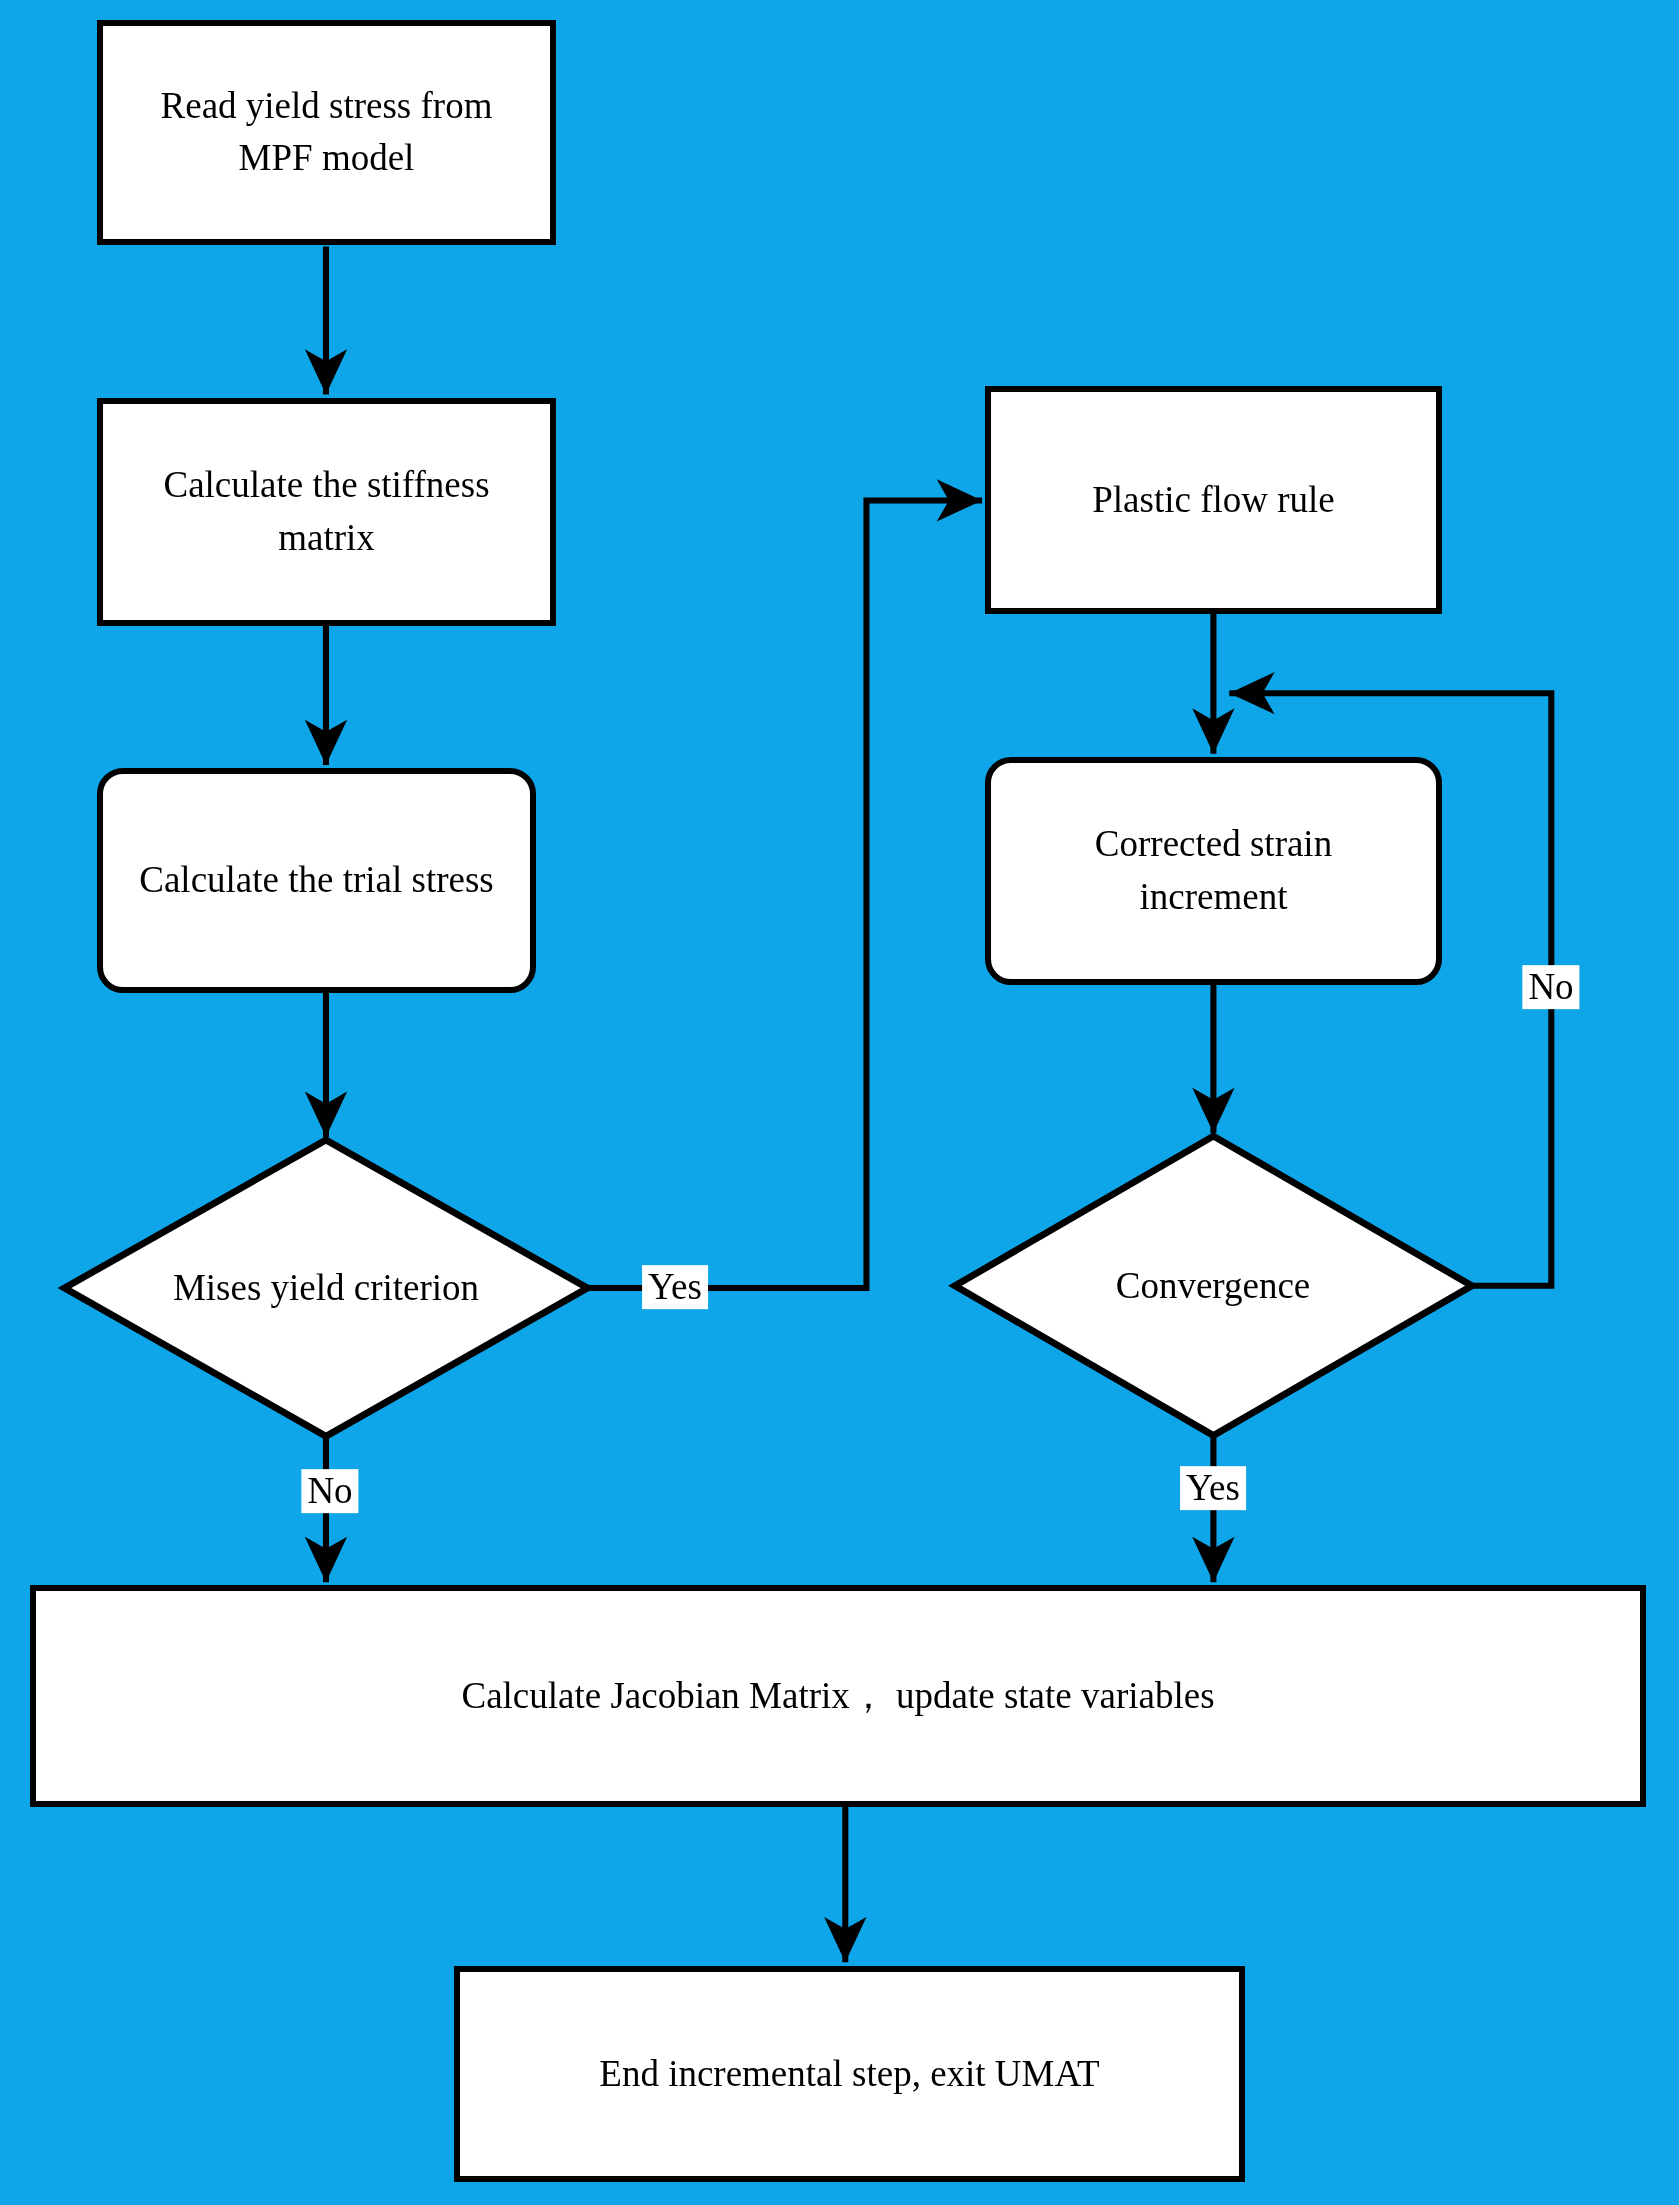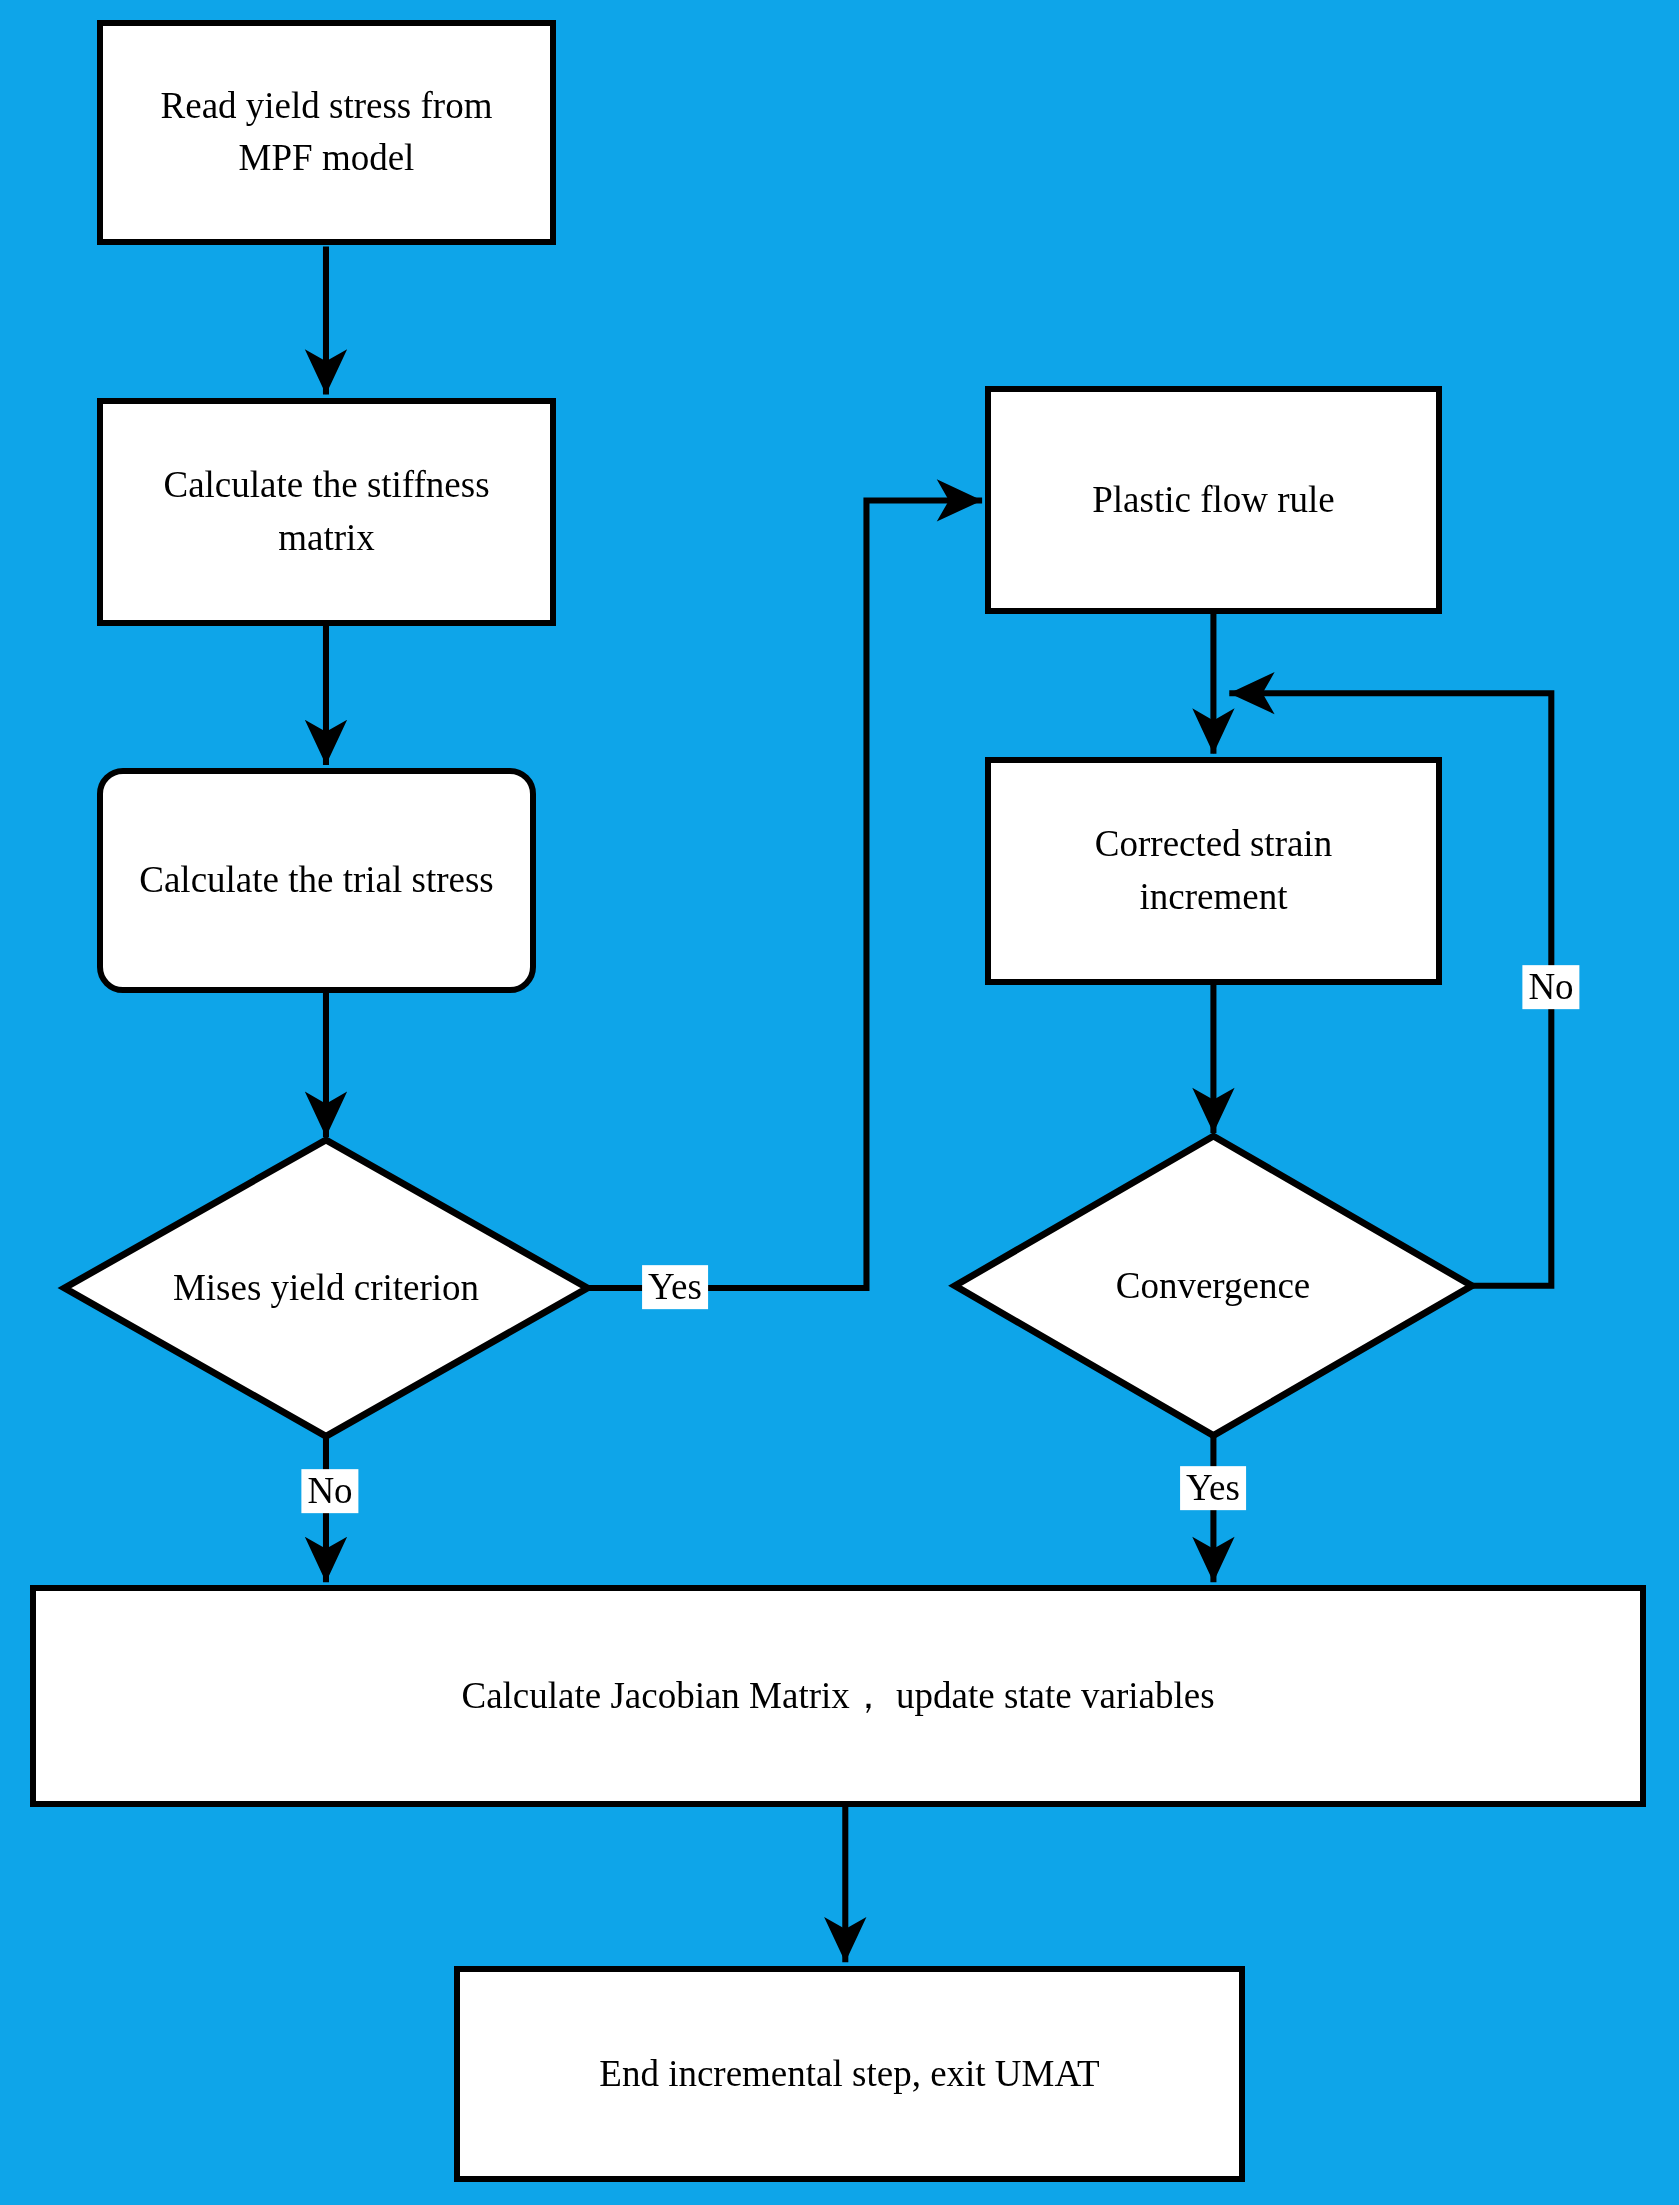--- a/index.html
+++ b/index.html
@@ -48,21 +48,21 @@
     background: #ffffff;
     padding: 1.5px 6px;
     white-space: nowrap;
     line-height: 1.1;
   }
   
   #n-read      { left: 97px;  top: 19.7px;   width: 459px;  height: 225px; padding: 0 30px; }
   #n-stiff     { left: 97px;  top: 398px;  width: 459px;  height: 228px; padding: 0 34px; }
   #n-trial     { left: 97px;  top: 768px; width: 439px;  height: 225px; padding: 0 17px; border-radius: 26px; }
   #n-plastic   { left: 985px; top: 386px;  width: 457px;  height: 228px; padding: 16px 23px; }
-  #n-corr      { left: 985px; top: 757px; width: 457px;  height: 228px; padding: 0 60px; }
+  #n-corr      { left: 985px; top: 757px; width: 457px;  height: 228px; padding: 0 60px; border-radius: 26px; }
   #n-jacobian  { left: 30px;   top: 1585px; width: 1616px; height: 222px; padding: 0 23px; }
   #n-end       { left: 454px;  top: 1966px; width: 791px; height: 216px; padding: 0 41px; }
 </style>
 </head>
 <body>
 
 <div id="canvas">
 
   <svg id="wires" viewBox="0 0 2222 2917" xmlns="http://www.w3.org/2000/svg">
     <defs>

